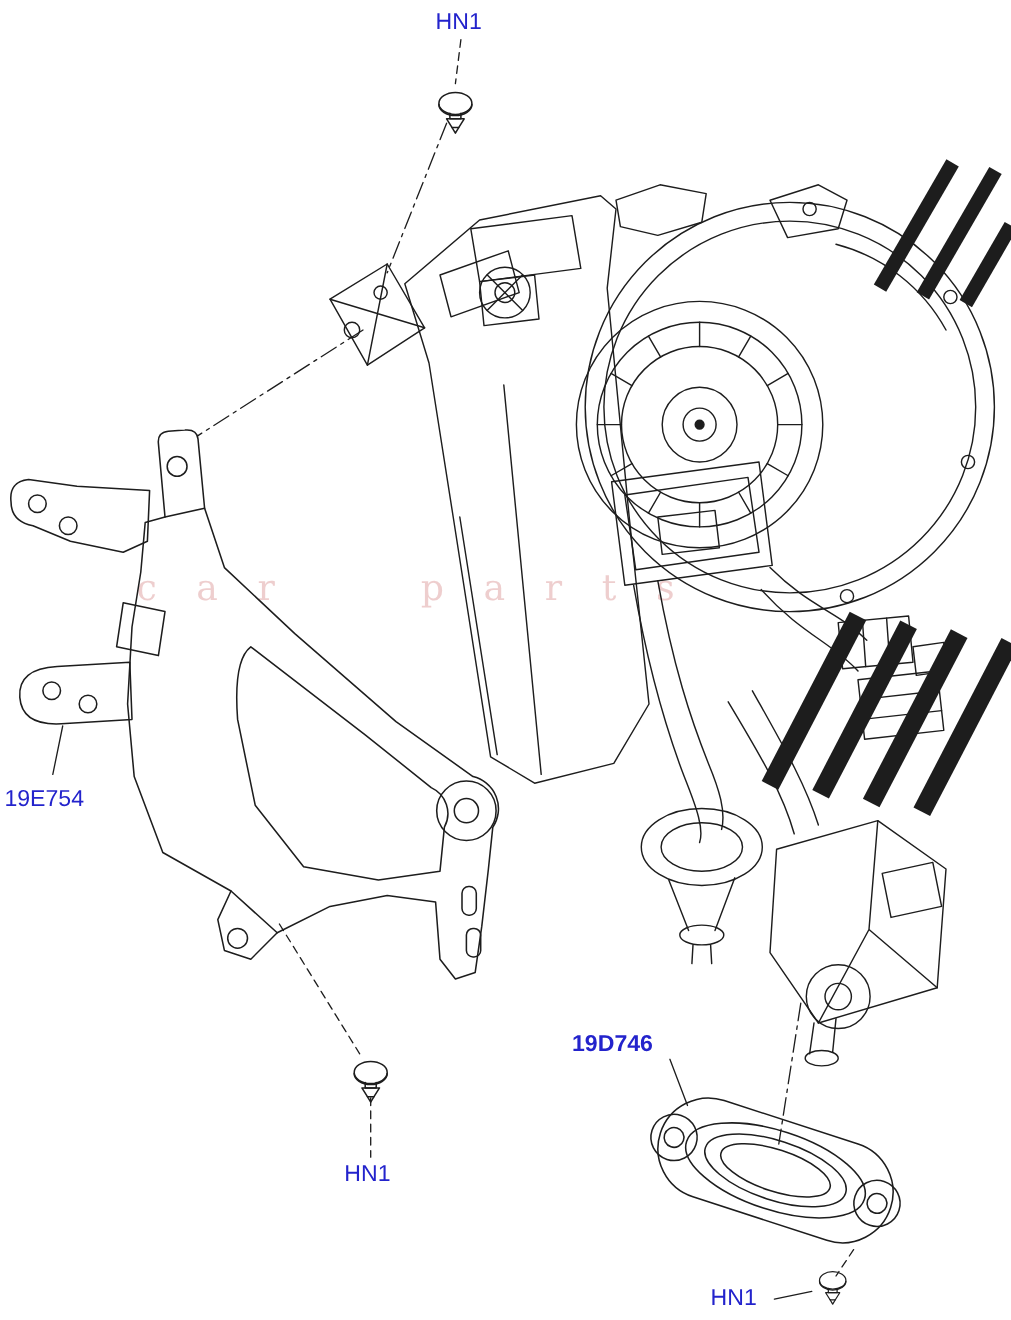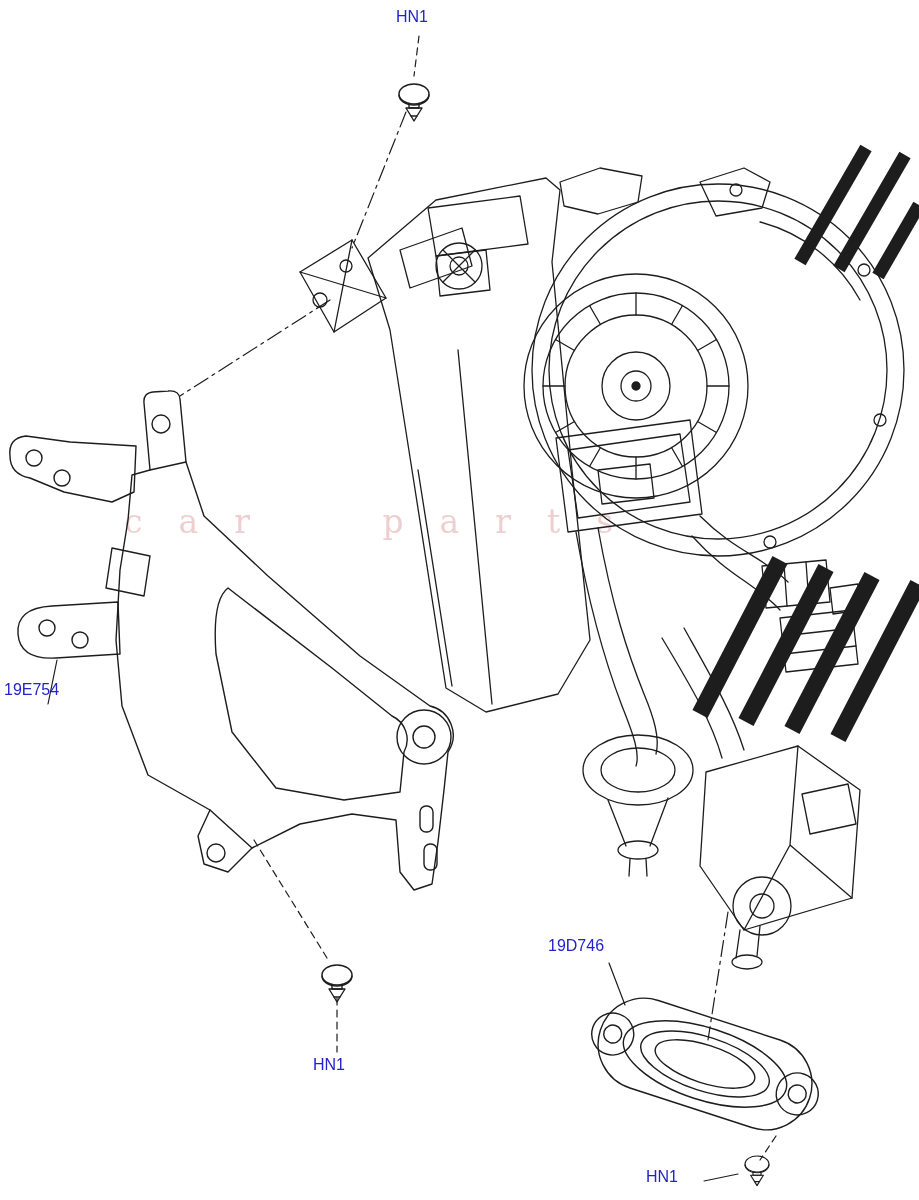--- a/index.html
+++ b/index.html
@@ -6,31 +6,31 @@
   .canvas{
     position:relative;width:919px;height:1200px;background:#fff;
     overflow:hidden;font-family:"Liberation Sans",sans-serif;
   }
   .watermark{position:absolute;left:66px;top:498px;pointer-events:none;}
   .watermark-title{
     font-family:"DejaVu Serif",serif;font-weight:700;font-size:130px;line-height:1;
     letter-spacing:5px;color:var(--watermark,#d07676);opacity:.5;white-space:nowrap;
   }
   .watermark-sub{
-    font-family:"DejaVu Serif",serif;font-size:33px;margin-top:4px;padding-left:58px;
+    font-family:"DejaVu Serif",serif;font-size:33px;margin-top:16px;padding-left:58px;
     letter-spacing:36px;word-spacing:50px;color:var(--watermark,#d07676);opacity:.35;white-space:nowrap;
   }
   .diagram-svg{position:absolute;left:0;top:0;color:var(--line,#1d1d1d);}
   .part-label{
-    position:absolute;color:var(--label,#2323cc);font-size:16px;line-height:1.1;
+    position:absolute;color:var(--label,#2323cc);font-size:21px;line-height:1.1;
     white-space:nowrap;cursor:pointer;
   }
   #label-hn1-top{left:396px;top:8px;}
-  #label-19E754{left:4px;top:681px;}
-  #label-19D746{left:548px;top:937px;}
+  #label-19E754{left:4px;top:715px;}
+  #label-19D746{left:520px;top:937px;font-weight:bold;}
   #label-hn1-bl{left:313px;top:1056px;}
   #label-hn1-br{left:646px;top:1168px;}
 </style>
 </head>
 <body>
 
 <div class="canvas">
 
   <div class="watermark">
     <div class="watermark-sub">car parts</div>

